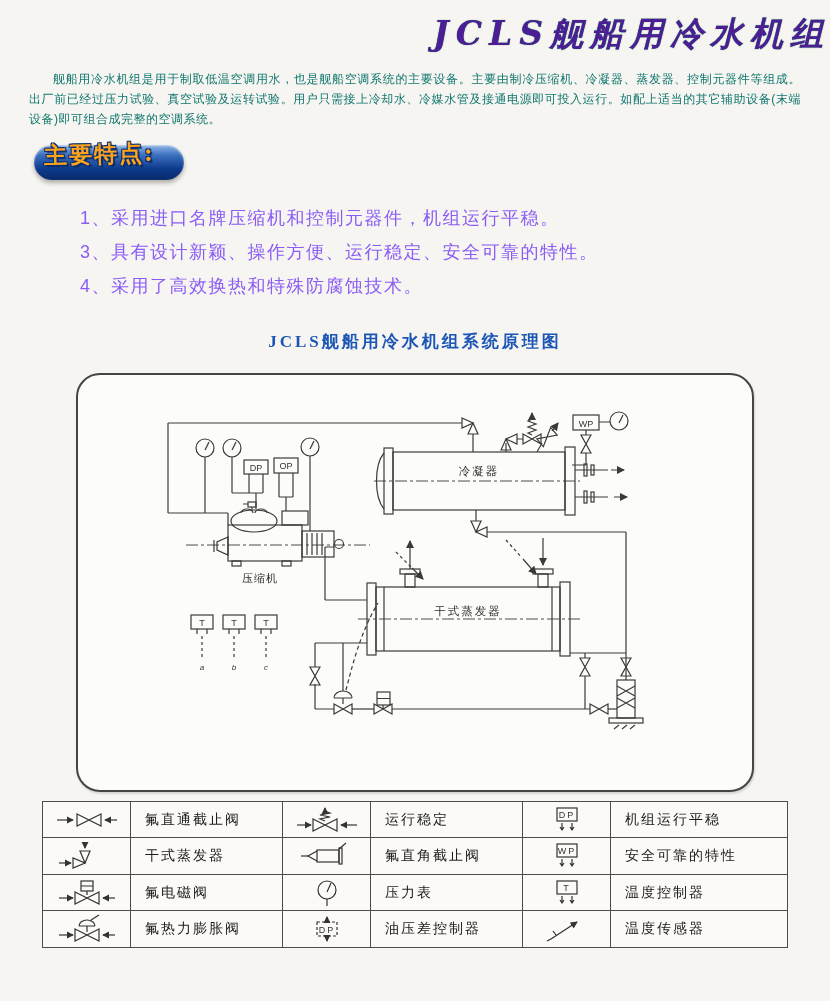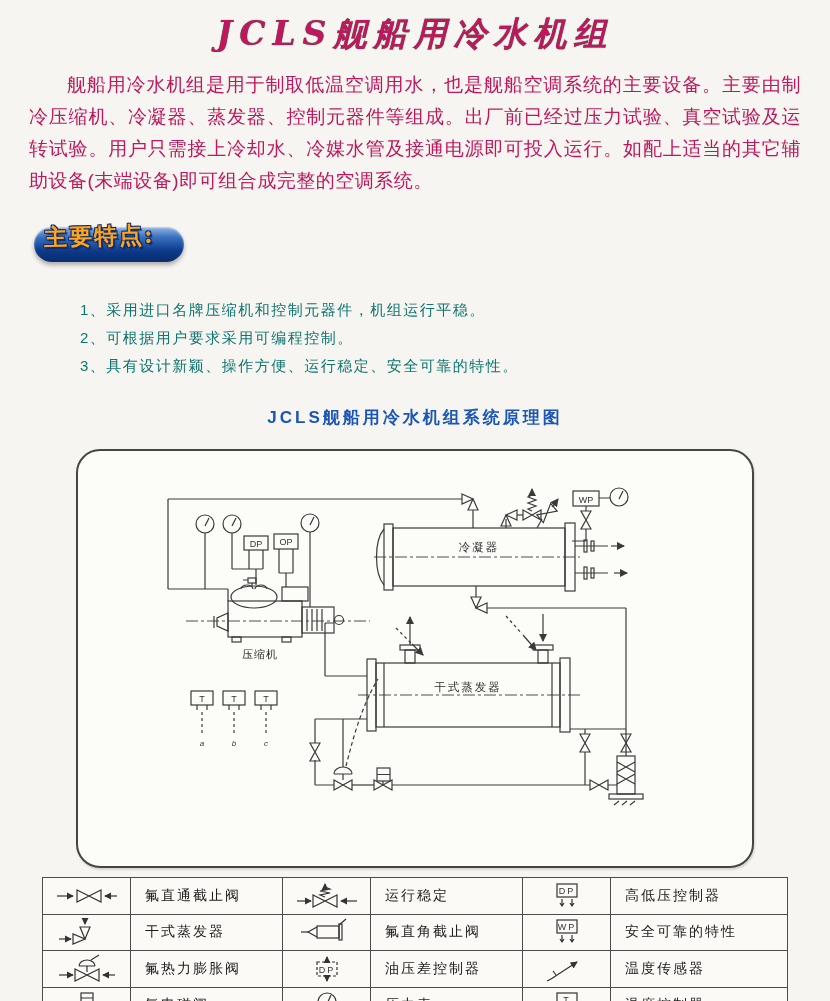--- a/index.html
+++ b/index.html
@@ -5,38 +5,38 @@
   html,body{margin:0;padding:0;}
   body{
     width:830px;height:1001px;
     background:#f6f5f1;
     font-family:"Liberation Sans",sans-serif;
     color:#222;
     overflow:hidden;
   }
   .page-title{
     margin:12px 0 0 0;
-    text-align:center;
+    text-align:right;
     font-family:"DejaVu Serif",serif;
     font-style:italic;
     font-weight:bold;
     font-size:33px;
     letter-spacing:7px;
-    color:#be185d;
+    color:#4c1d95;
     text-shadow:0 0 1px #0a8742;
   }
   .intro{
     width:772px;
-    margin:12px auto 14px auto;
-    font-size:19px;
+    margin:12px auto 0 auto;
+    font-size:12px;
     line-height:1.68;
     letter-spacing:0.5px;
     text-align:justify;
     text-indent:2em;
-    color:#be185d;
+    color:#0f766e;
   }
   .badge{
     display:inline-block;
     margin:16px 0 0 34px;
     width:150px;height:35px;
     border-radius:18px;
     background:linear-gradient(180deg,#8fb5e4 0%,#3a6fbe 30%,#0d3a8c 68%,#082a69 100%);
     box-shadow:0 3px 4px rgba(40,40,40,0.35), inset 0 1px 2px rgba(255,255,255,0.55);
     position:relative;
   }
@@ -46,35 +46,36 @@
     top:-6px;left:10px;
     font-family:"DejaVu Serif",serif;
     font-weight:bold;
     font-size:23px;
     letter-spacing:2px;
     color:#ffa41b;
     transform:rotate(-1.5deg);
     text-shadow:-1px -1px 0 #0a2f73,1px -1px 0 #0a2f73,-1px 1px 0 #0a2f73,1px 1px 0 #0a2f73,2px 2px 1px rgba(10,35,90,0.8);
   }
   .features{
-    margin:30px 0 0 80px;
+    margin:18px 0 0 80px;
     list-style:none;
     padding:0;
-    font-size:15px;
+    font-size:18px;
     line-height:1.88;
     letter-spacing:1.5px;
-    color:#0f766e;
+    color:#8b5cf6;
   }
   .diagram-title{
     margin:26px 0 0 0;
     text-align:center;
     font-size:17px;
     font-weight:bold;
     letter-spacing:3px;
     color:#1b55b5;
+    font-family:Liberation Serif, serif;
   }
   .diagram-frame{
     width:674px;height:415px;
     margin:20px auto 0 auto;
     border:2px solid #454545;
     border-radius:24px;
     background:#fcfcf9;
     box-shadow:1px 2px 2px rgba(120,120,120,0.25);
     overflow:hidden;
   }
@@ -108,22 +109,22 @@
 <p class="intro">舰船用冷水机组是用于制取低温空调用水，也是舰船空调系统的主要设备。主要由制冷压缩机、冷凝器、蒸发器、控制元器件等组成。出厂前已经过压力试验、真空试验及运转试验。用户只需接上冷却水、冷媒水管及接通电源即可投入运行。如配上适当的其它辅助设备(末端设备)即可组合成完整的空调系统。</p>
 
 <div>
   <div class="badge">
     <span class="badge-text">主要特点:</span>
   </div>
 </div>
 
 <ul class="features">
   <li>1、采用进口名牌压缩机和控制元器件，机组运行平稳。</li>
-  <li>2、可根据用户要求采用可编程控制。</li>
   <li>3、具有设计新颖、操作方便、运行稳定、安全可靠的特性。</li>
+  <li>4、采用了高效换热和特殊防腐蚀技术。</li>
 </ul>
 
 <div class="diagram-title">JCLS舰船用冷水机组系统原理图</div>
 
 <div class="diagram-frame">
 <svg width="674" height="415" viewBox="0 0 674 415" stroke="#3a3a3a" stroke-width="1.2" fill="none">
   <defs>
     <marker id="ar" viewBox="0 0 8 8" refX="7" refY="4" markerWidth="7" markerHeight="7" orient="auto">
       <path d="M0,0 L8,4 L0,8 Z" fill="#3a3a3a" stroke="none"></path>
     </marker>
@@ -336,21 +337,21 @@
       </svg>
     </td>
     <td>运行稳定</td>
     <td class="sym">
       <svg width="70" height="30" viewBox="0 0 64 30" stroke="#333" stroke-width="1.2" fill="none">
         <rect x="22" y="3" width="20" height="13"></rect>
         <text x="32" y="13" font-size="9" fill="#333" stroke="none" text-anchor="middle">DP</text>
         <path d="M27,24 V18 M37,24 V18 M25,22 L27,25 L29,22 M35,22 L37,25 L39,22"></path>
       </svg>
     </td>
-    <td>高低压控制器</td>
+    <td>机组运行平稳</td>
   </tr>
   <tr>
     <td class="sym">
       <svg width="70" height="30" viewBox="0 0 64 30" stroke="#333" stroke-width="1.2" fill="none">
         <path d="M4,22 H16" marker-end="url(#la)"></path>
         <path d="M18,17 L18,27 L30,22 Z M25,10 L35,10 L30,22 Z"></path>
         <path d="M30,2 V7" marker-end="url(#la)"></path>
       </svg>
     </td>
     <td>干式蒸发器</td>
@@ -369,47 +370,20 @@
         <rect x="22" y="3" width="20" height="13"></rect>
         <text x="32" y="13" font-size="9" fill="#333" stroke="none" text-anchor="middle">WP</text>
         <path d="M27,24 V18 M37,24 V18 M25,22 L27,25 L29,22 M35,22 L37,25 L39,22"></path>
       </svg>
     </td>
     <td>安全可靠的特性</td>
   </tr>
   <tr>
     <td class="sym">
       <svg width="70" height="30" viewBox="0 0 64 30" stroke="#333" stroke-width="1.2" fill="none">
-        <path d="M4,21 H18" marker-end="url(#la)"></path>
-        <path d="M20,15 L32,21 L20,27 Z M44,15 L32,21 L44,27 Z"></path>
-        <path d="M60,21 H48" marker-end="url(#la)"></path>
-        <path d="M24,12 A8,6 0 0 1 40,12 M24,12 H40 M32,12 V18 M36,6 L44,1"></path>
-      </svg>
-    </td>
-    <td>氟热力膨胀阀</td>
-    <td class="sym">
-      <svg width="70" height="30" viewBox="0 0 64 30" stroke="#333" stroke-width="1.2" fill="none">
-        <rect x="22" y="8" width="20" height="14" stroke-dasharray="3 2"></rect>
-        <text x="32" y="19" font-size="9" fill="#333" stroke="none" text-anchor="middle">DP</text>
-        <path d="M32,8 V3" marker-end="url(#la)"></path>
-        <path d="M32,22 V27" marker-end="url(#la)"></path>
-      </svg>
-    </td>
-    <td>油压差控制器</td>
-    <td class="sym">
-      <svg width="70" height="30" viewBox="0 0 64 30" stroke="#333" stroke-width="1.2" fill="none">
-        <path d="M16,25 L42,8" marker-end="url(#la)"></path>
-        <path d="M16,25 l-4,2 M21,21 l-3,-4"></path>
-      </svg>
-    </td>
-    <td>温度传感器</td>
-  </tr>
-  <tr>
-    <td class="sym">
-      <svg width="70" height="30" viewBox="0 0 64 30" stroke="#333" stroke-width="1.2" fill="none">
         <path d="M4,20 H18" marker-end="url(#la)"></path>
         <path d="M20,14 L32,20 L20,26 Z M44,14 L32,20 L44,26 Z"></path>
         <path d="M60,20 H48" marker-end="url(#la)"></path>
         <rect x="26" y="3" width="12" height="10"></rect>
         <path d="M26,8 H38 M32,13 V17"></path>
       </svg>
     </td>
     <td>氟电磁阀</td>
     <td class="sym">
       <svg width="70" height="30" viewBox="0 0 64 30" stroke="#333" stroke-width="1.2" fill="none">
@@ -420,14 +394,41 @@
     <td>压力表</td>
     <td class="sym">
       <svg width="70" height="30" viewBox="0 0 64 30" stroke="#333" stroke-width="1.2" fill="none">
         <rect x="22" y="3" width="20" height="13"></rect>
         <text x="32" y="13" font-size="9" fill="#333" stroke="none" text-anchor="middle">T</text>
         <path d="M27,24 V18 M37,24 V18 M25,22 L27,25 L29,22 M35,22 L37,25 L39,22"></path>
       </svg>
     </td>
     <td>温度控制器</td>
   </tr>
+  <tr>
+    <td class="sym">
+      <svg width="70" height="30" viewBox="0 0 64 30" stroke="#333" stroke-width="1.2" fill="none">
+        <path d="M4,21 H18" marker-end="url(#la)"></path>
+        <path d="M20,15 L32,21 L20,27 Z M44,15 L32,21 L44,27 Z"></path>
+        <path d="M60,21 H48" marker-end="url(#la)"></path>
+        <path d="M24,12 A8,6 0 0 1 40,12 M24,12 H40 M32,12 V18 M36,6 L44,1"></path>
+      </svg>
+    </td>
+    <td>氟热力膨胀阀</td>
+    <td class="sym">
+      <svg width="70" height="30" viewBox="0 0 64 30" stroke="#333" stroke-width="1.2" fill="none">
+        <rect x="22" y="8" width="20" height="14" stroke-dasharray="3 2"></rect>
+        <text x="32" y="19" font-size="9" fill="#333" stroke="none" text-anchor="middle">DP</text>
+        <path d="M32,8 V3" marker-end="url(#la)"></path>
+        <path d="M32,22 V27" marker-end="url(#la)"></path>
+      </svg>
+    </td>
+    <td>油压差控制器</td>
+    <td class="sym">
+      <svg width="70" height="30" viewBox="0 0 64 30" stroke="#333" stroke-width="1.2" fill="none">
+        <path d="M16,25 L42,8" marker-end="url(#la)"></path>
+        <path d="M16,25 l-4,2 M21,21 l-3,-4"></path>
+      </svg>
+    </td>
+    <td>温度传感器</td>
+  </tr>
 </tbody>
   </table>
 
 </body></html>

